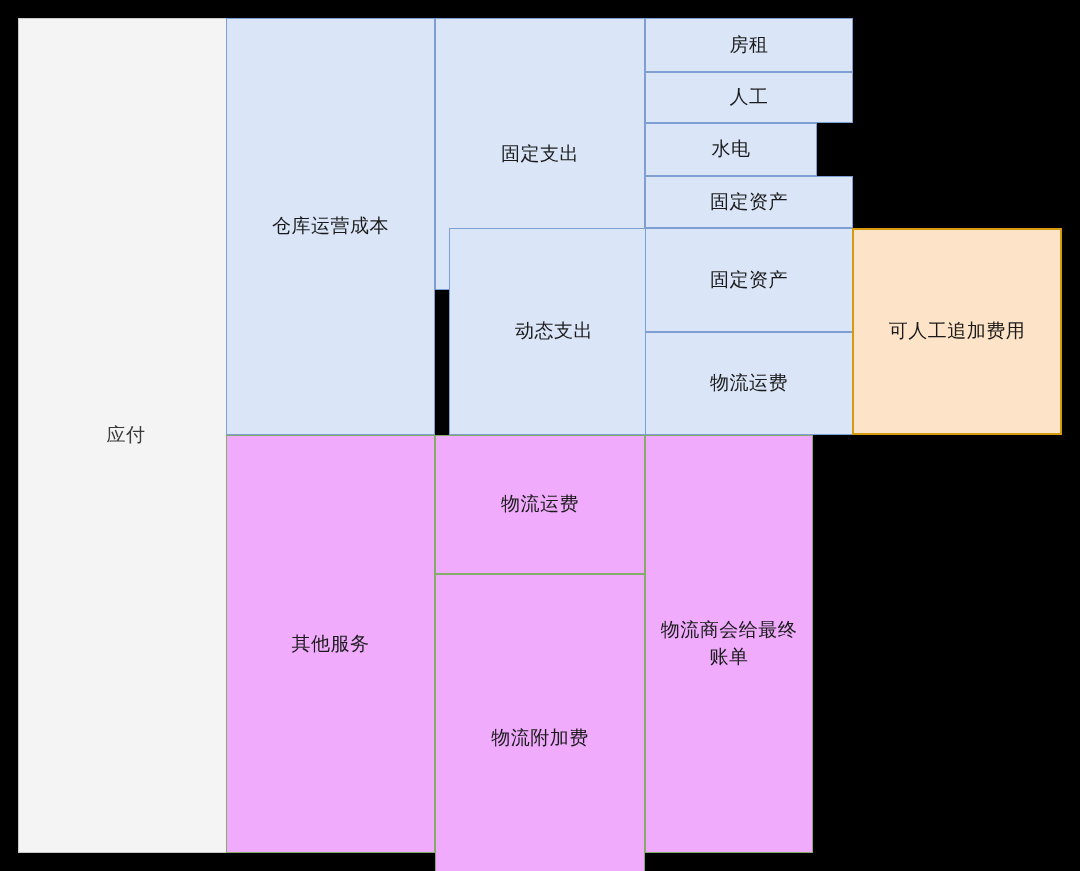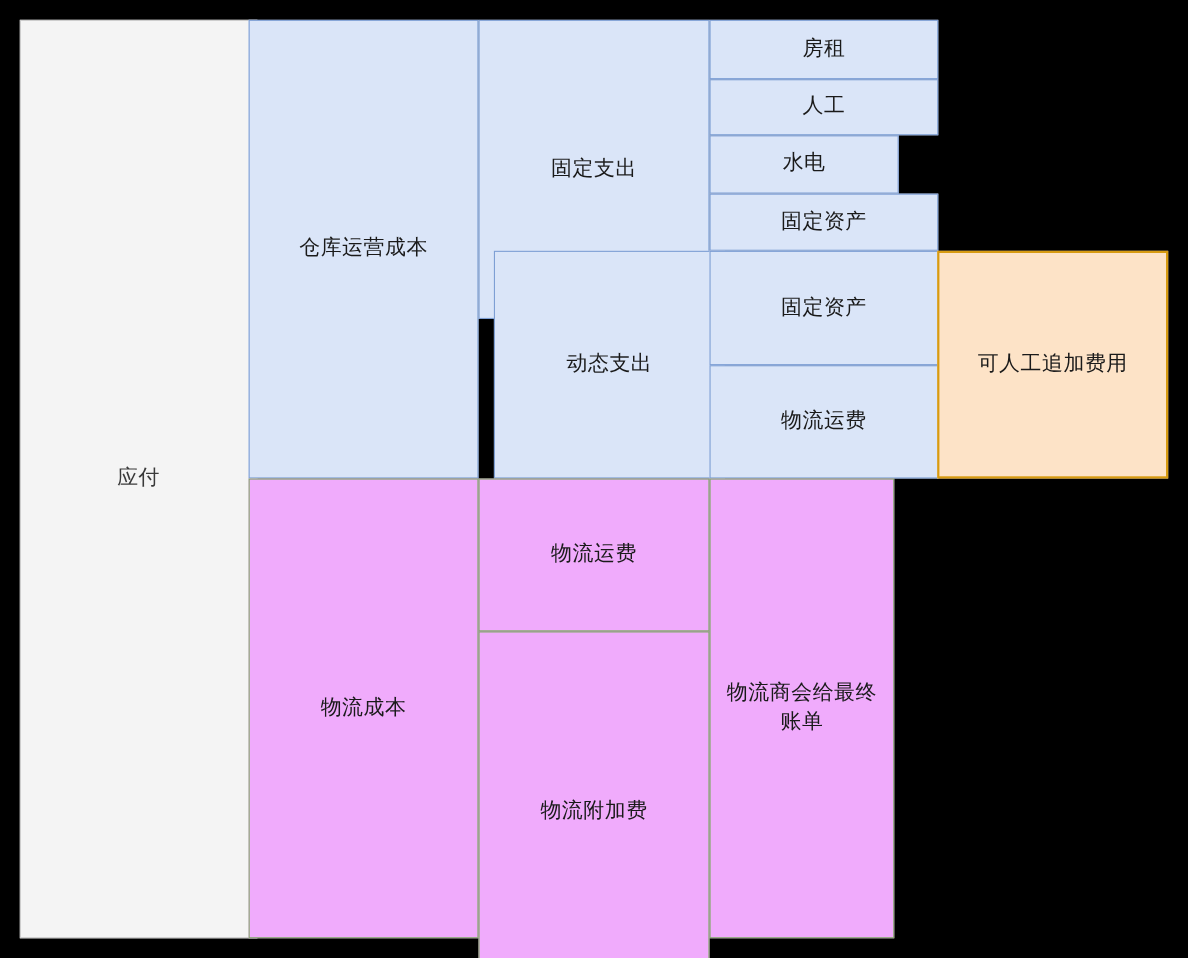--- a/index.html
+++ b/index.html
@@ -111,21 +111,21 @@
   </div>
 
   <div class="cell blue-cell" style="left:645px; top:228px; width:208px; height:104px;">
     <span class="label">固定资产</span>
   </div>
   <div class="cell blue-cell" style="left:645px; top:332px; width:208px; height:103px;">
     <span class="label">物流运费</span>
   </div>
 
   <div class="cell green-cell" style="left:226px; top:435px; width:209px; height:418px;">
-    <span class="label">物流成本</span>
+    <span class="label">其他服务</span>
   </div>
 
   <div class="cell green-cell" style="left:435px; top:435px; width:210px; height:139px;">
     <span class="label">物流运费</span>
   </div>
 
   <div class="cell green-cell" style="left:435px; top:574px; width:210px; height:329px;">
     <span class="label">物流附加费</span>
   </div>
 

